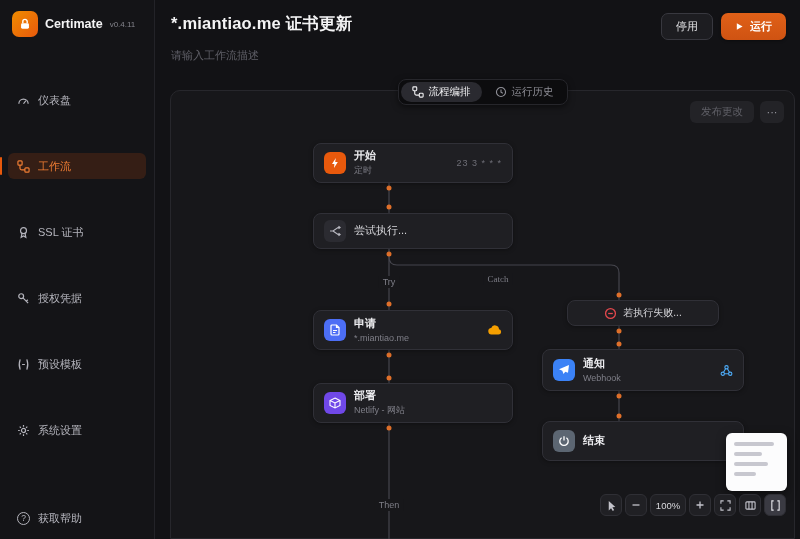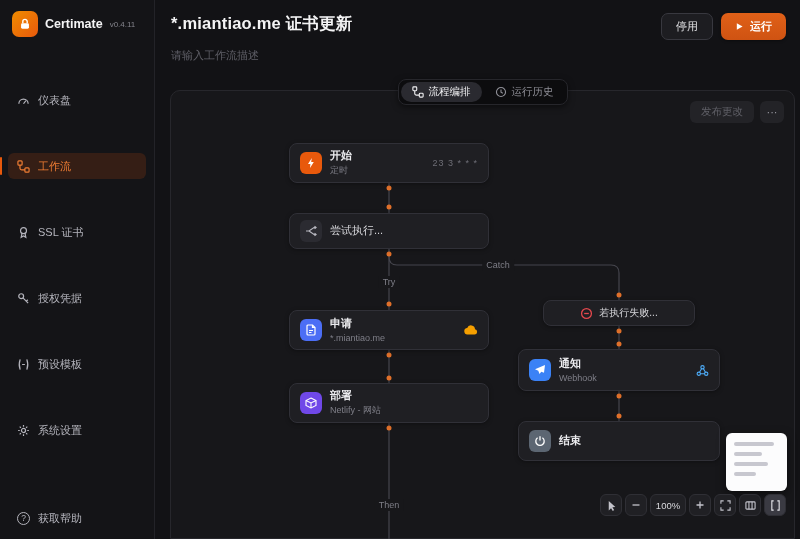--- a/index.html
+++ b/index.html
@@ -53,21 +53,21 @@
     padding:4px 11px; font-family:inherit;text-align:right; }
   .btn-more { background:#232327; color:#9a9aa2; border:none; border-radius:6px; width:24px; font-size:11px;
     cursor:pointer; }
 
   .edges { position:absolute; inset:0; z-index:1; }
   .edge-label { position:absolute; transform:translateX(-50%); z-index:2; background:#17171a;
     color:#7e7e87; font-size:9px; padding:1px 4px; }
 
   
   .node { position:absolute; z-index:3; background:#1f1f23; border:1px solid #303037; border-radius:8px;
-    display:flex; align-items:center; gap:8px; padding:0 10px; box-shadow:0 1px 4px rgba(0,0,0,.35); cursor:pointer; }
+    display:flex; align-items:center; gap:8px; padding:0 10px; box-shadow:0 1px 4px rgba(0,0,0,.35); cursor:pointer;margin-left:24px; }
   .node-icon { width:22px; height:22px; border-radius:6px; flex:none; display:flex; align-items:center; justify-content:center; }
   .node-title { font-size:11px; font-weight:700; color:#ececef; line-height:1.2; }
   .node-sub { font-size:9px; color:#7f7f88; margin-top:2px; }
   .node-meta { margin-left:auto; font-size:9px; color:#6e6e76; letter-spacing:1px; display:flex; align-items:center; }
   .node.small { padding:0 9px; gap:6px;justify-content:center; }
   .node.small .node-title { font-size:10px; font-weight:400; color:#d6d6da; }
 
   
   .controls { position:absolute; right:8px; bottom:22px; display:flex; gap:3px; z-index:5; }
   .ctrl { width:22px; height:22px; background:#202024; border:1px solid #2f2f35; border-radius:6px;
@@ -210,21 +210,21 @@
           <circle cx="448" cy="253" r="2.5"></circle>
         <circle cx="218" cy="264" r="2.5"></circle>
           <circle cx="218" cy="287" r="2.5"></circle>
         <circle cx="448" cy="305" r="2.5"></circle>
           <circle cx="448" cy="325" r="2.5"></circle>
         <circle cx="218" cy="337" r="2.5"></circle>
       </g>
     </svg>
 
     <span class="edge-label" style="left:218px; top:185px;">Try</span>
-    <span class="edge-label" style="left:327px; top:168px;">Catch</span>
+    <span class="edge-label" style="left:327px; top:182px;font-family:Liberation Serif, serif;">Catch</span>
     <span class="edge-label" style="left:218px; top:408px;">Then</span>
 
     <div class="node" style="left:118px; top:52px; width:200px; height:40px;">
       <div class="node-icon" style="background:#e8590c;">
         <svg width="12" height="12" viewBox="0 0 12 12">
             <path d="M6.8 1 3 7h2.4L5 11l3.8-6H6.2z" fill="#fff"></path>
           </svg>
       </div>
       <div>
         <div class="node-title">开始</div>

